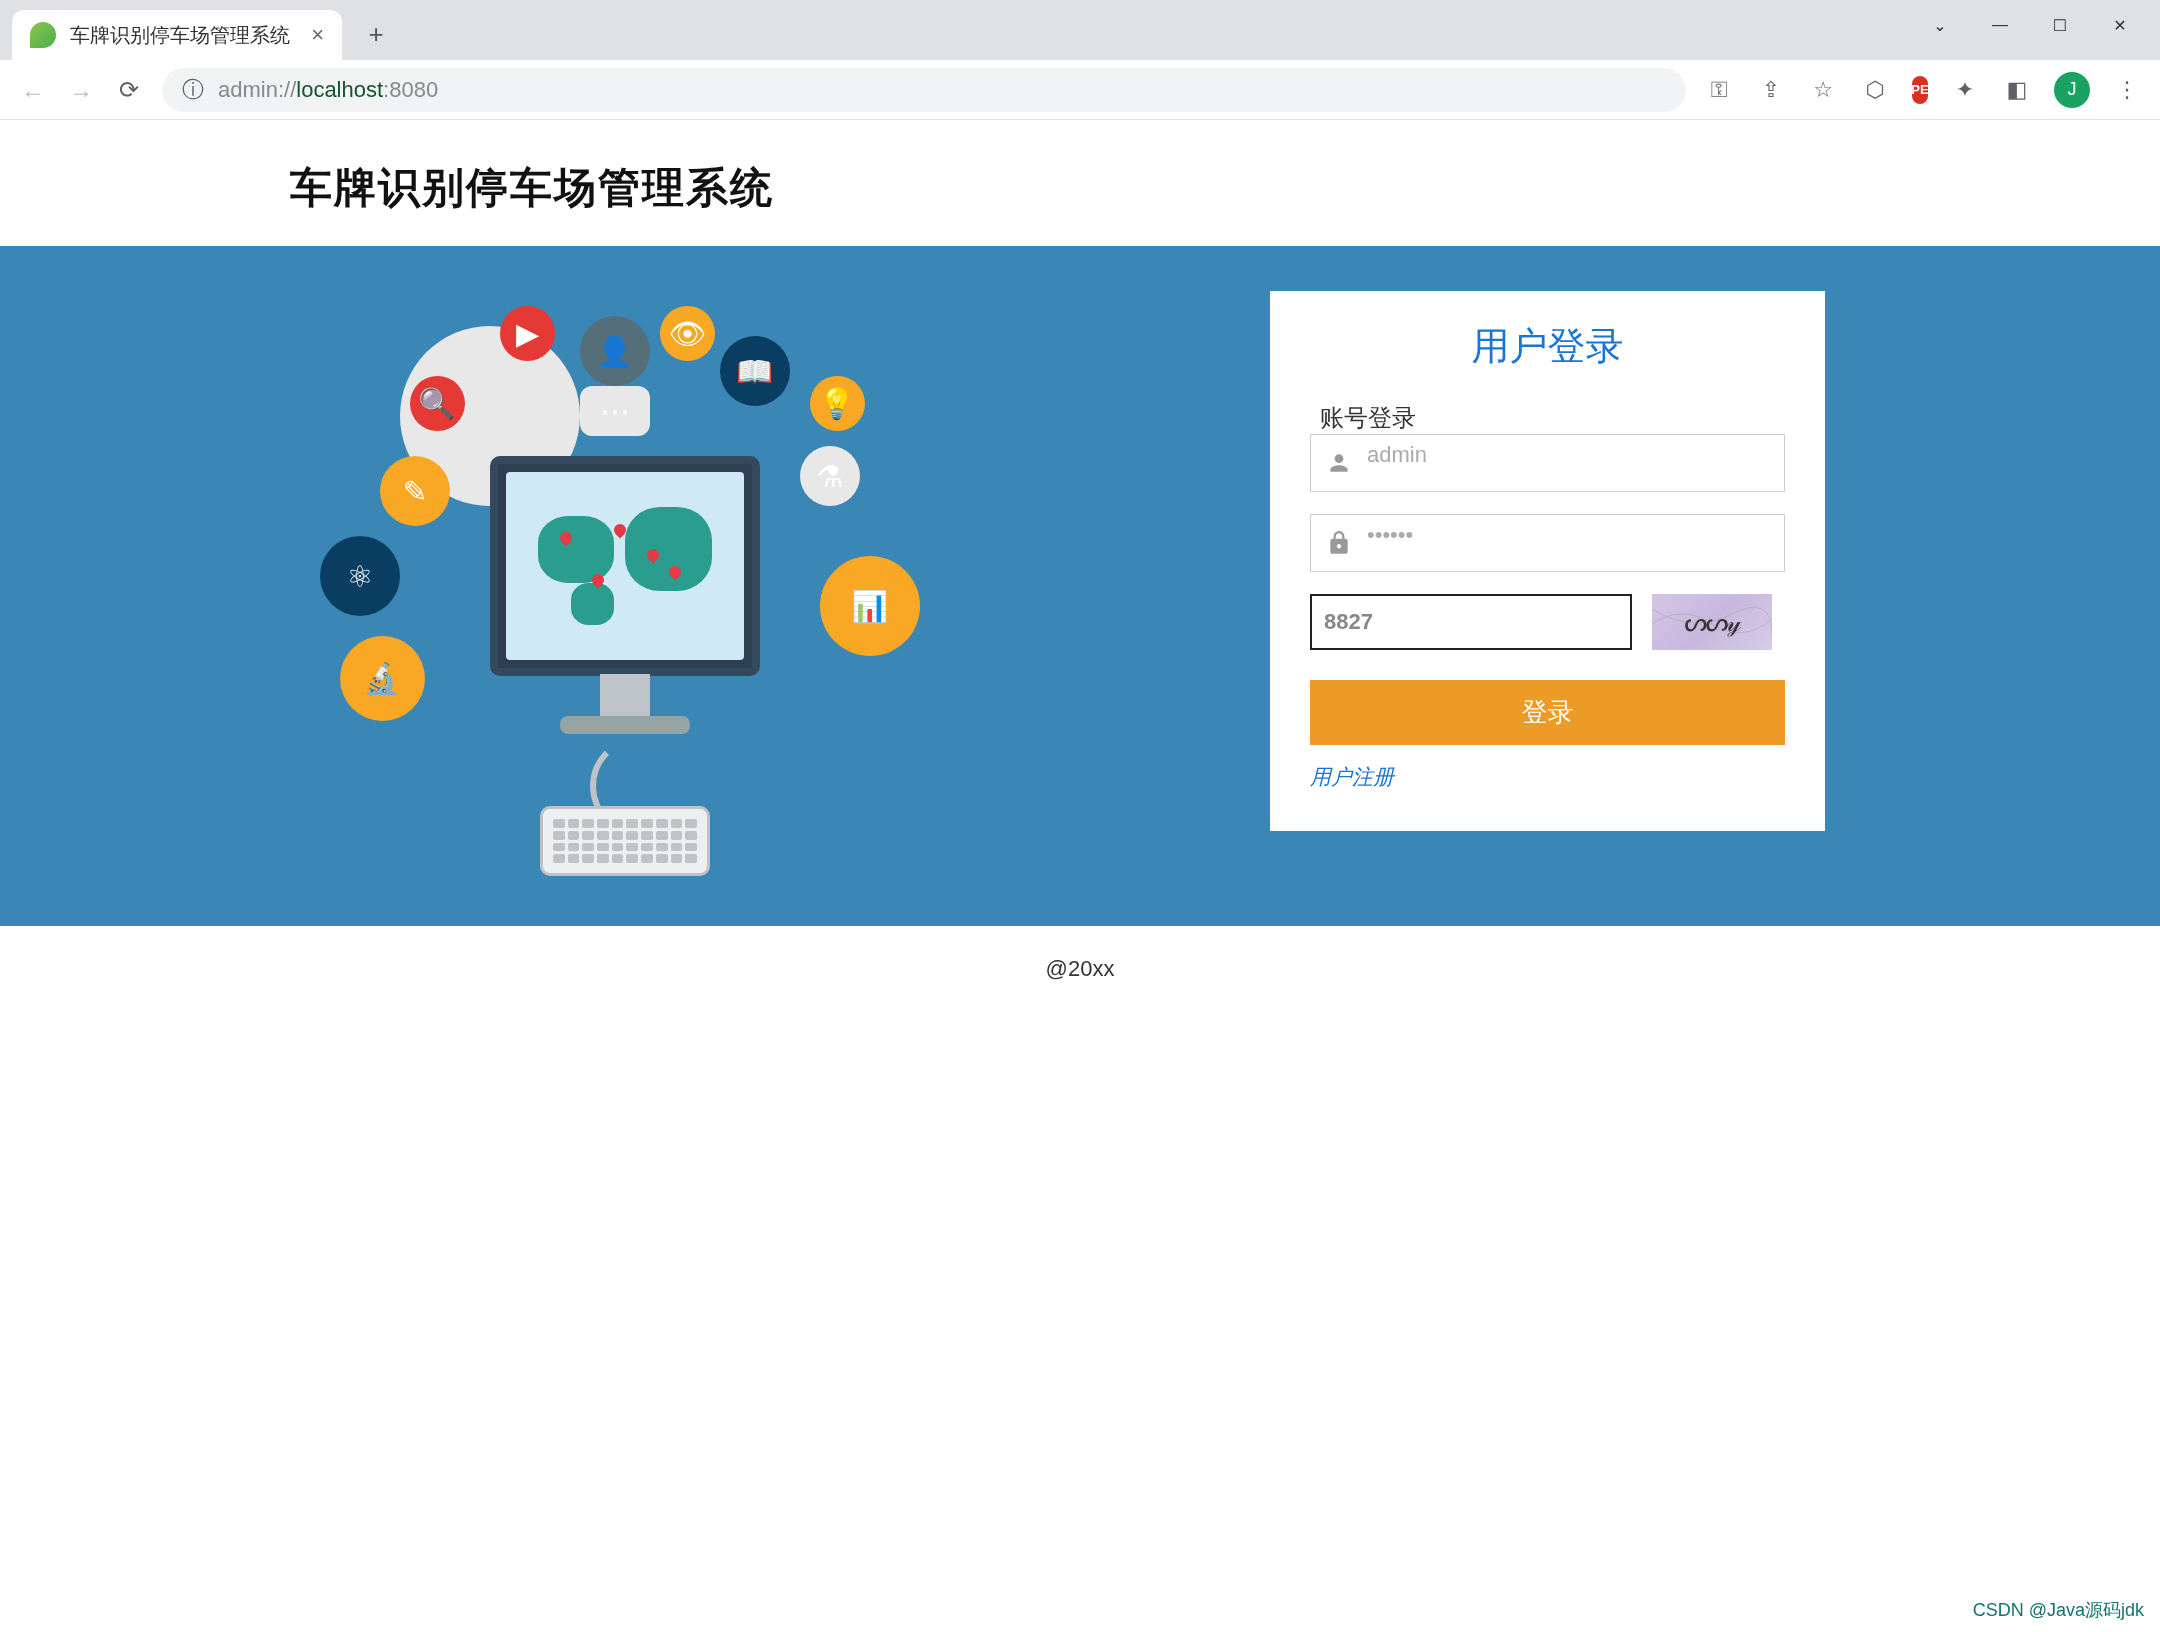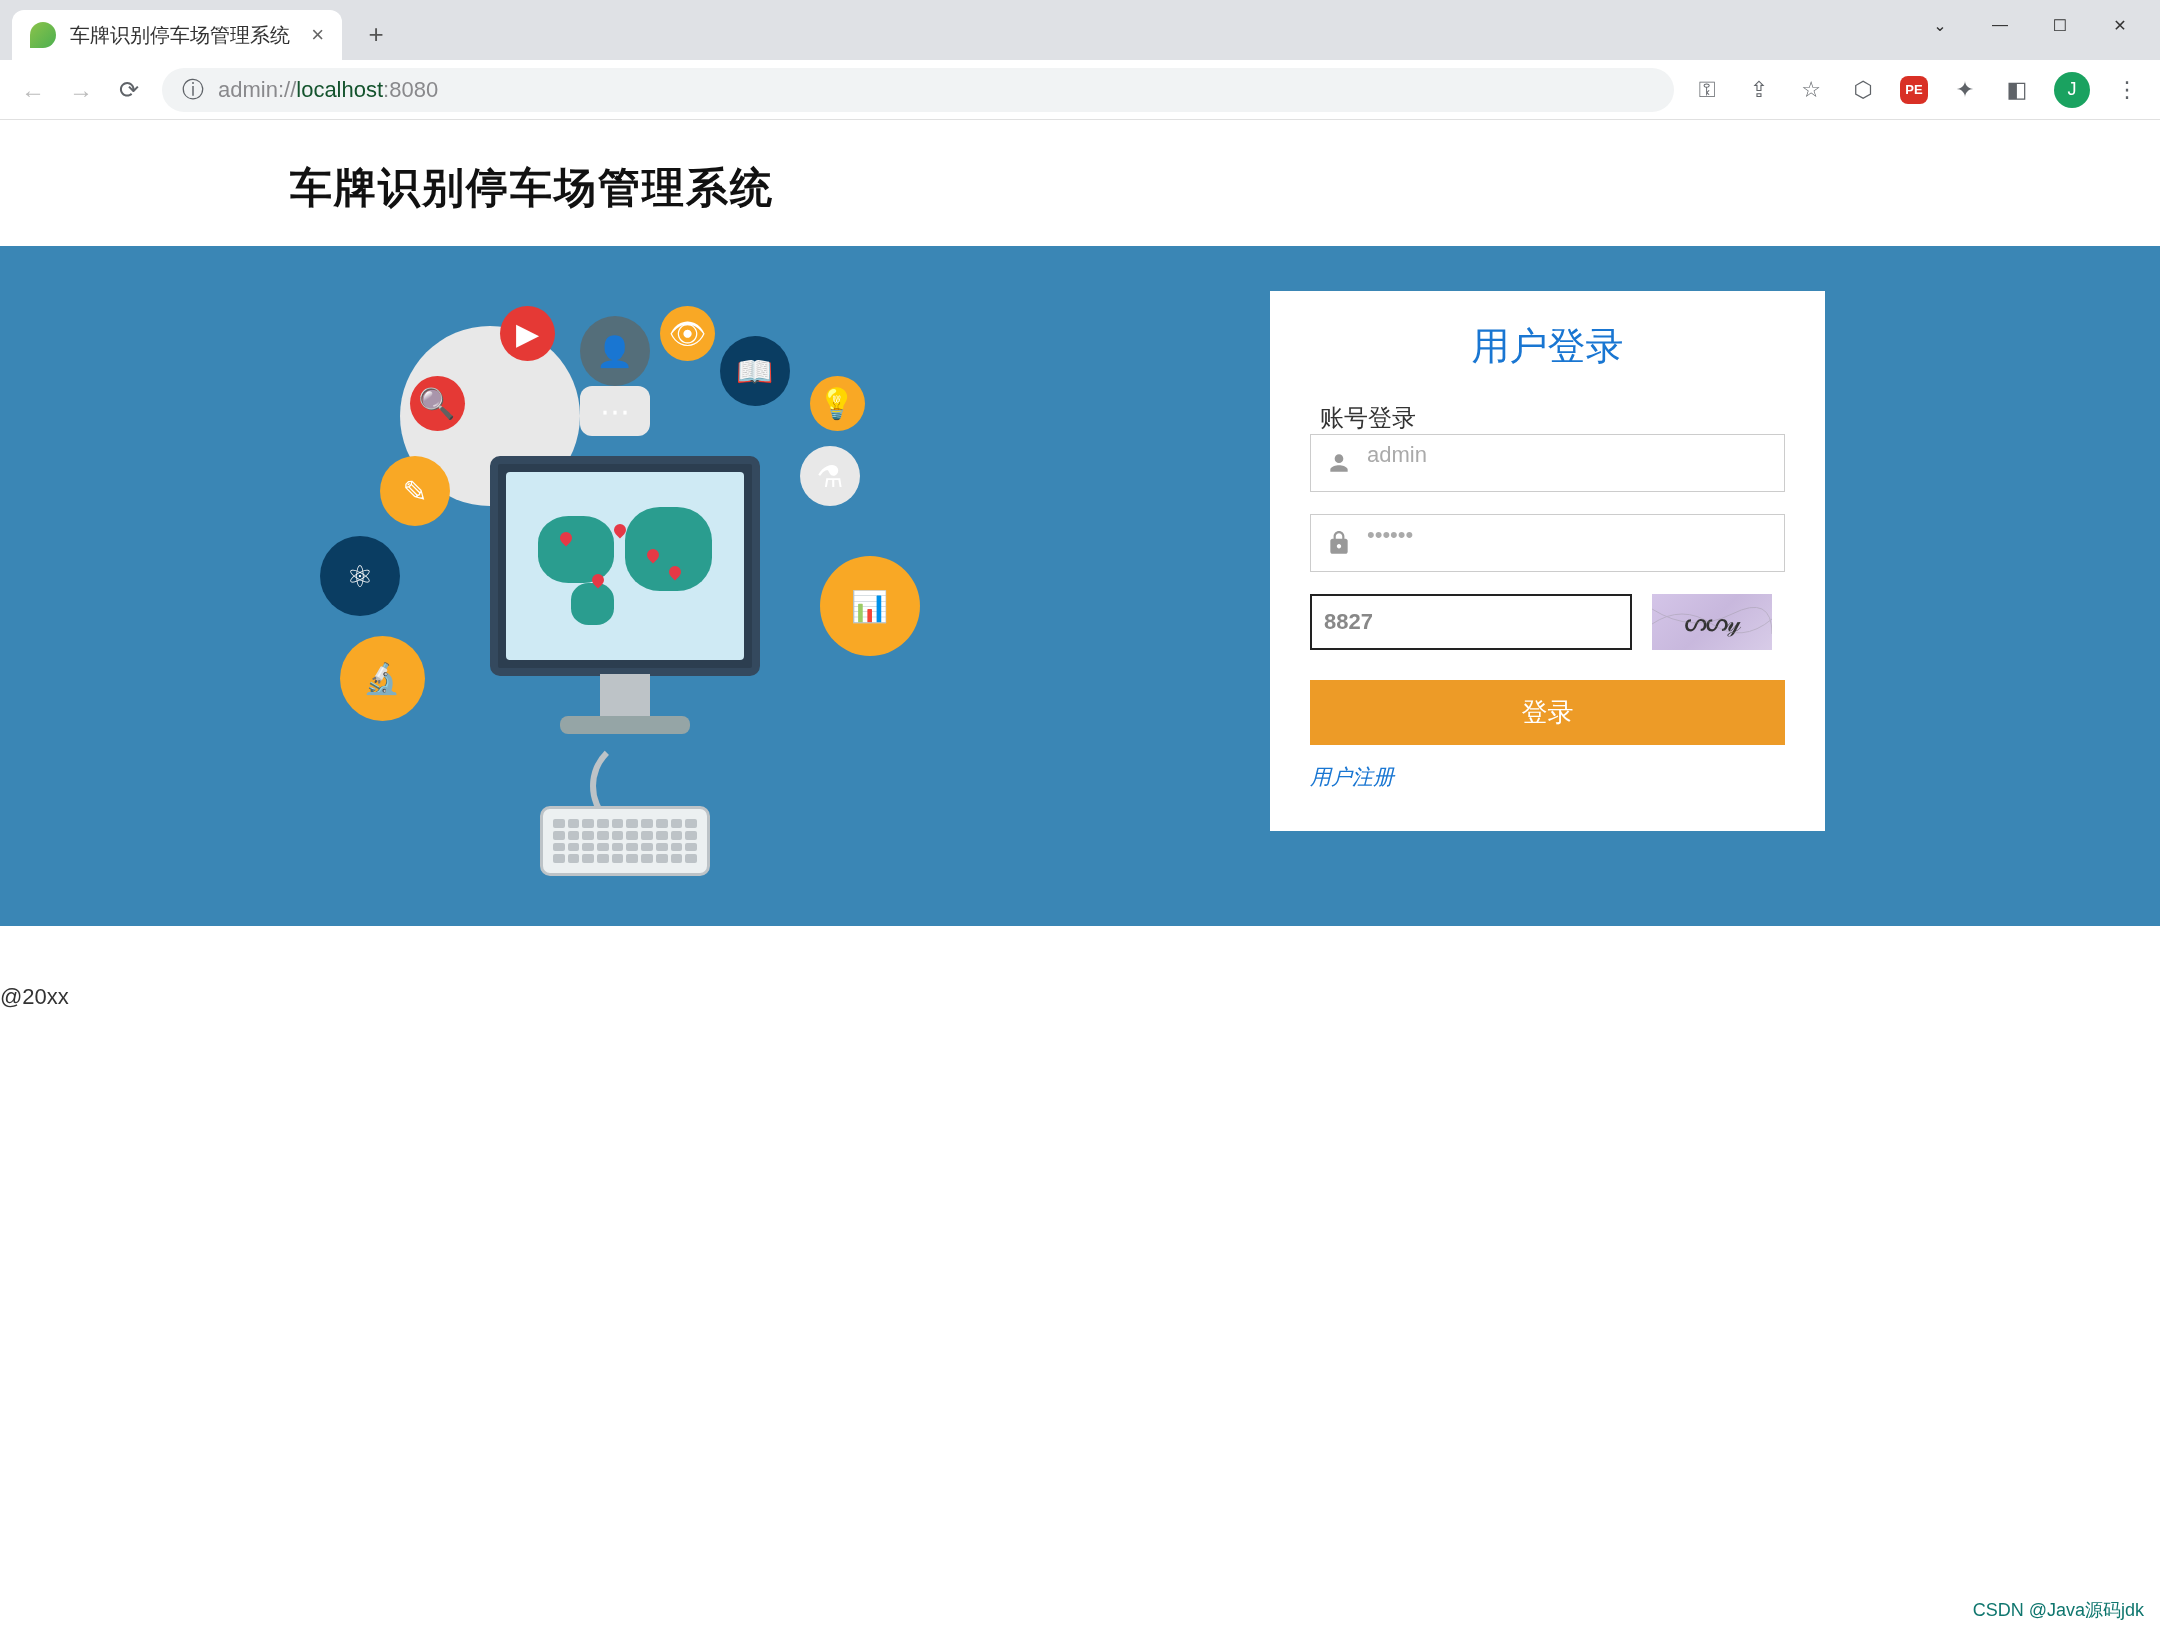--- a/index.html
+++ b/index.html
@@ -19,21 +19,21 @@
     .addr-bar { height: 60px; background: #fff; border-bottom: 1px solid #e0e0e0; display: flex; align-items: center; padding: 0 18px; gap: 18px; }
     .nav-btn { width: 30px; height: 30px; display: flex; align-items: center; justify-content: center; color: #5f6368; font-size: 24px; }
     .nav-btn.disabled { color: #bbb; }
     .url-box { flex: 1; height: 44px; background: #f1f3f4; border-radius: 22px; display: flex; align-items: center; padding: 0 20px; gap: 14px; font-size: 22px; color: #5f6368; max-width: 1620px; }
     .url-text { color: #202124; }
     .url-text .host { color: #14532d; }
     .url-text .rest { color: #89898c; }
     .toolbar-icons { display: flex; align-items: center; gap: 22px; margin-left: auto; }
     .tb-icon { width: 30px; height: 30px; display: flex; align-items: center; justify-content: center; color: #5f6368; font-size: 22px; }
     .avatar { width: 36px; height: 36px; border-radius: 50%; background: #1aa260; color: #fff; display: flex; align-items: center; justify-content: center; font-size: 18px; font-weight: 500; }
-    .ext-red { width: 28px; height: 28px; background: #d93025; color: #fff; font-size: 13px; font-weight: bold; display: flex; align-items: center; justify-content: center; border-radius: 8px; }
+    .ext-red { width: 16px; height: 28px; background: #d93025; color: #fff; font-size: 13px; font-weight: bold; display: flex; align-items: center; justify-content: center; border-radius: 8px; }
     
     
     .page { width: 100%; background: #fff; }
     .page-header { padding: 40px 0 30px 290px; }
     .page-title { font-size: 42px; font-weight: 700; color: #111; letter-spacing: 2px; }
     
     .hero { background: #3a86b5; height: 680px; position: relative; display: flex; }
     
     .illustration { position: absolute; left: 300px; top: 30px; width: 650px; height: 620px; }
     .monitor { position: absolute; left: 190px; top: 180px; width: 270px; height: 220px; background: #2c3e50; border-radius: 10px; border: 8px solid #34495e; }
@@ -71,21 +71,21 @@
     .input-field::placeholder { color: #aaa; }
     .input-icon { position: absolute; left: 16px; top: 50%; transform: translateY(-50%); width: 26px; height: 26px; color: #999; }
     .captcha-row { display: flex; gap: 20px; margin-bottom: 30px; align-items: stretch; }
     .captcha-input { flex: 0 0 185px; height: 56px; border: 2px solid #222; padding: 0 12px; font-size: 22px; outline: none; color: #888; font-weight: bold; }
     .captcha-img { width: 120px; height: 56px; background: linear-gradient(135deg, #d4c5e8 0%, #c8b8dd 50%, #d8cce8 100%); display: flex; align-items: center; justify-content: center; font-family: cursive; font-size: 26px; color: #333; letter-spacing: -2px; position: relative; overflow: hidden; }
     .captcha-noise { position: absolute; inset: 0; opacity: 0.3; }
     .login-btn { width: 100%; height: 65px; background: #ed9b27; color: #fff; border: none; font-size: 26px; cursor: pointer; margin-bottom: 18px; }
     .register-link { text-align: left; font-style: italic; }
     .register-link a { color: #1976d2; font-size: 21px; text-decoration: none; }
     
-    .footer { padding: 58px 0; font-size: 22px; color: #333; }
+    .footer { text-align: center; padding: 30px 0; font-size: 22px; color: #333; }
     
     .watermark { position: absolute; bottom: 10px; right: 16px; font-size: 18px; color: #0f766e; }
   </style>
 </head>
 <body>
 
 <div class="browser-chrome">
   <div class="window-controls">
     <div class="win-ctrl">⌄</div>
     <div class="win-ctrl">—</div>

